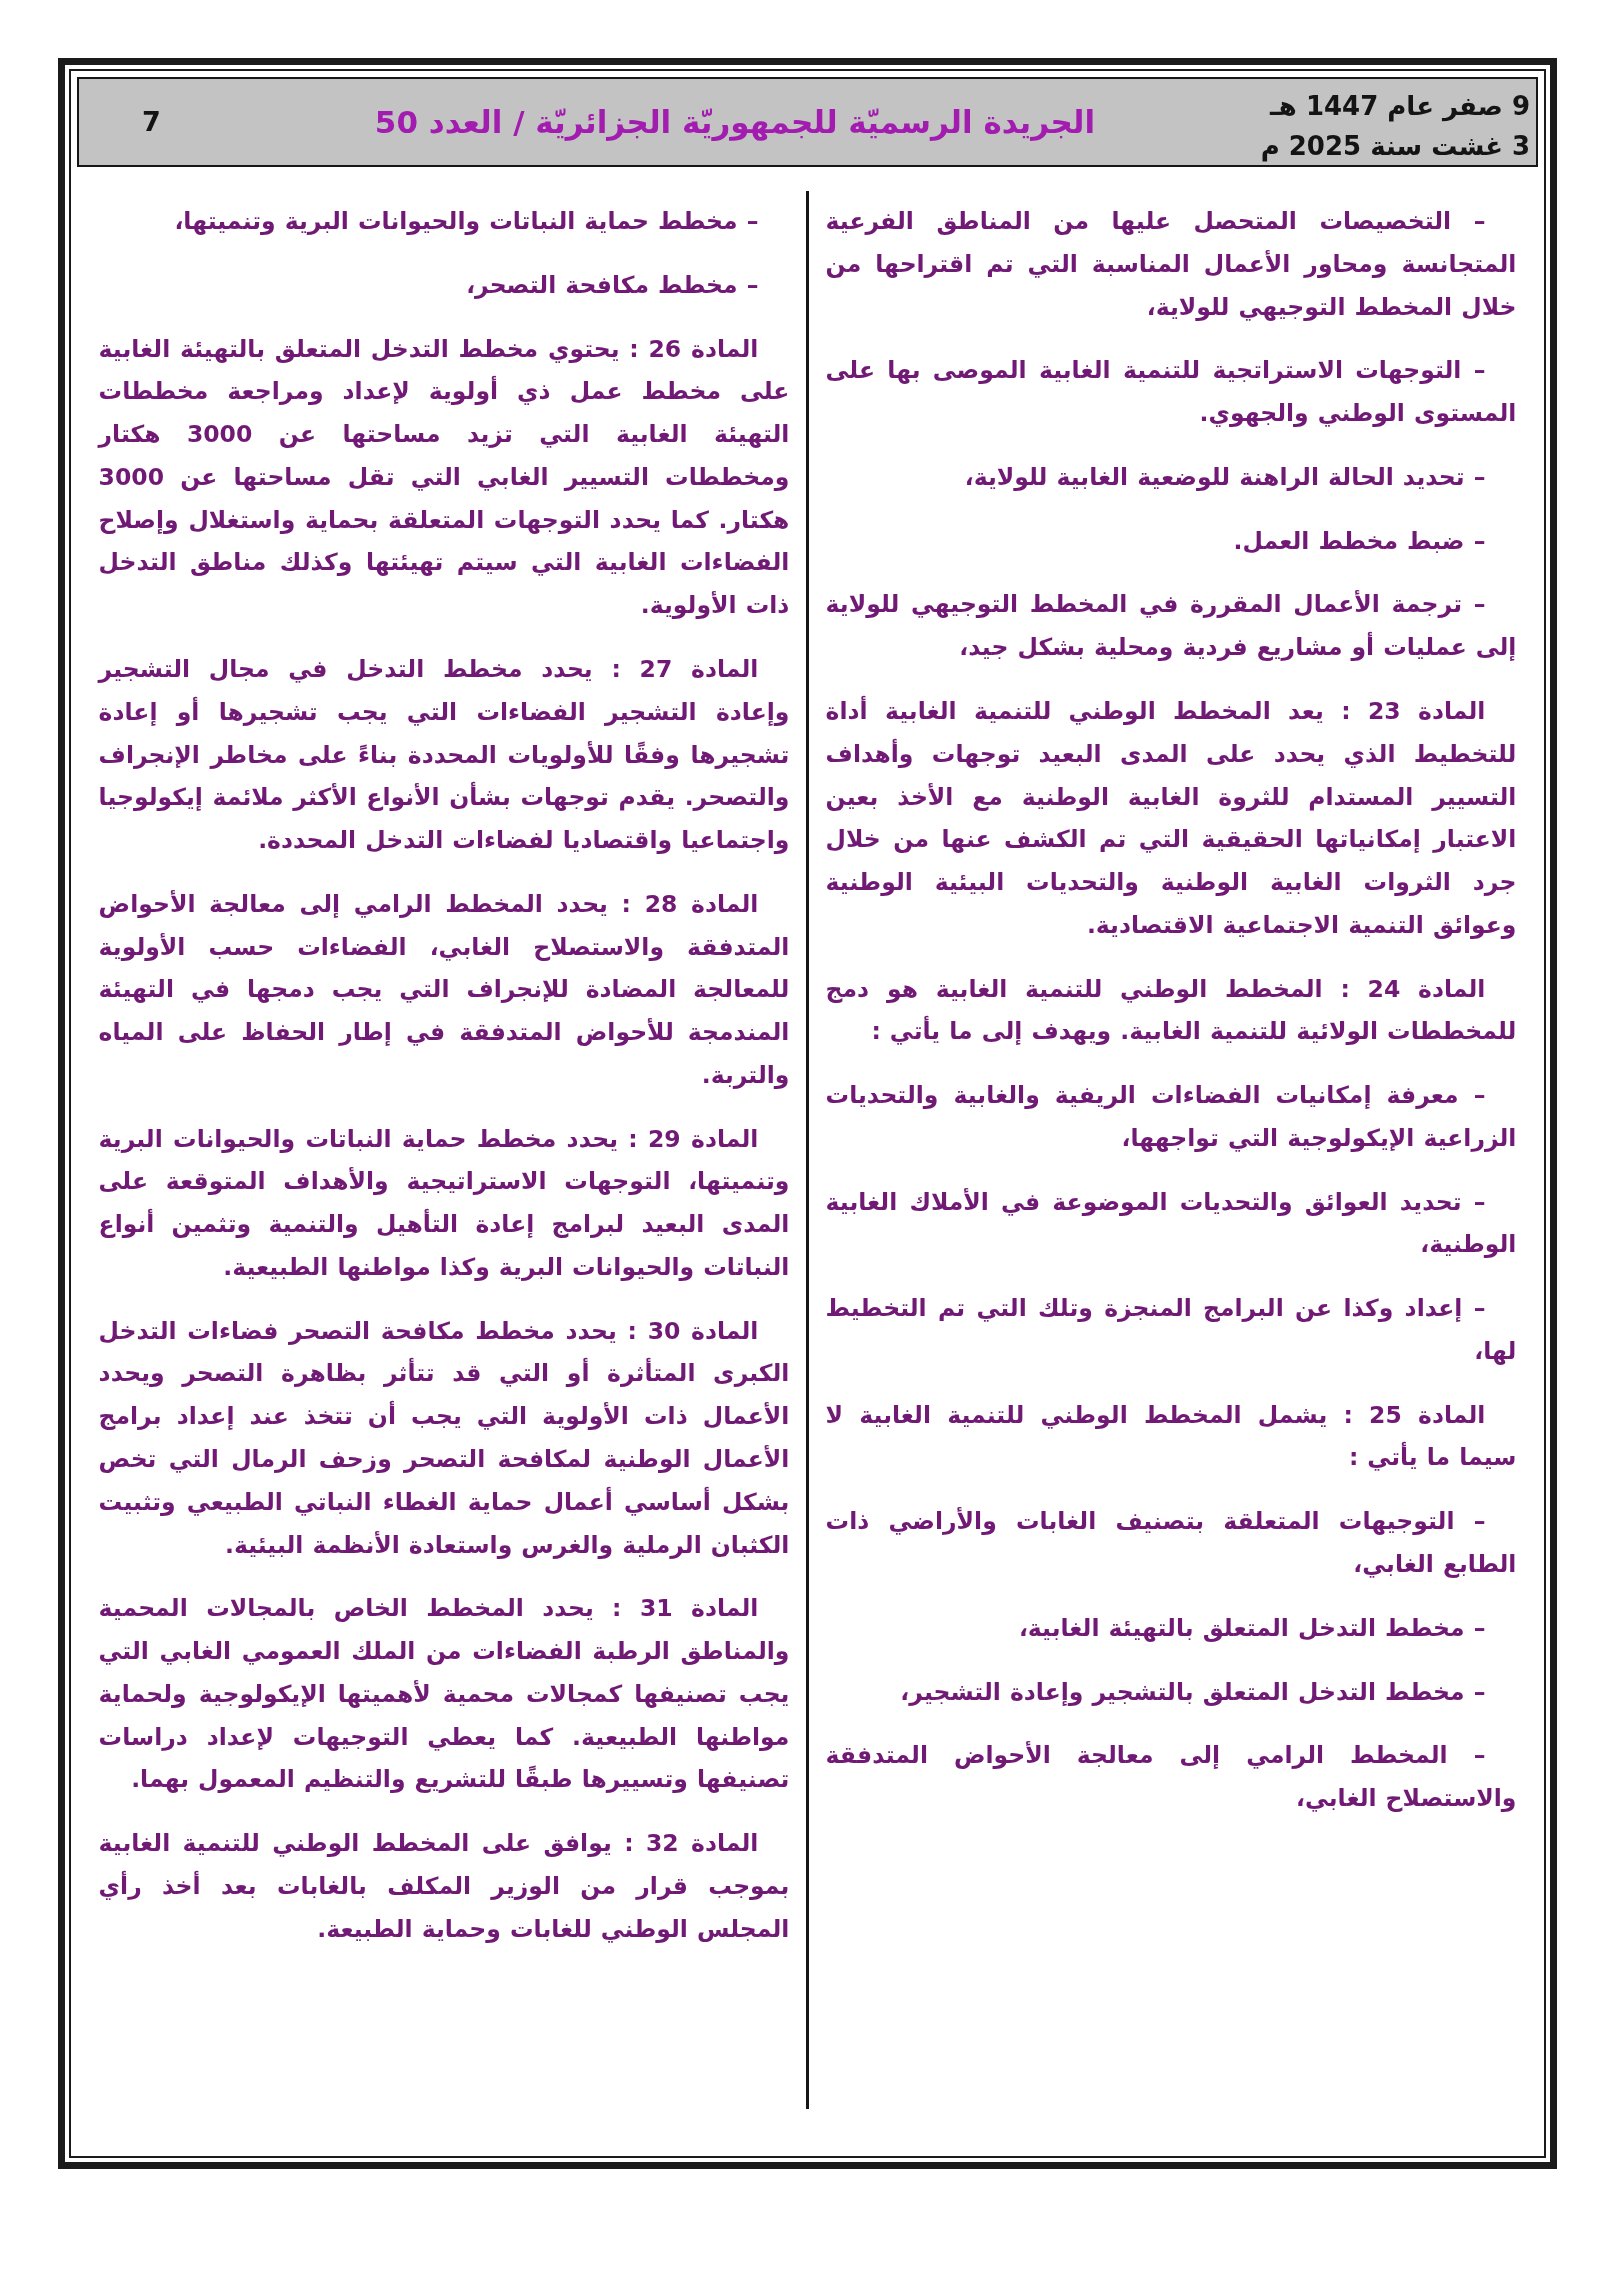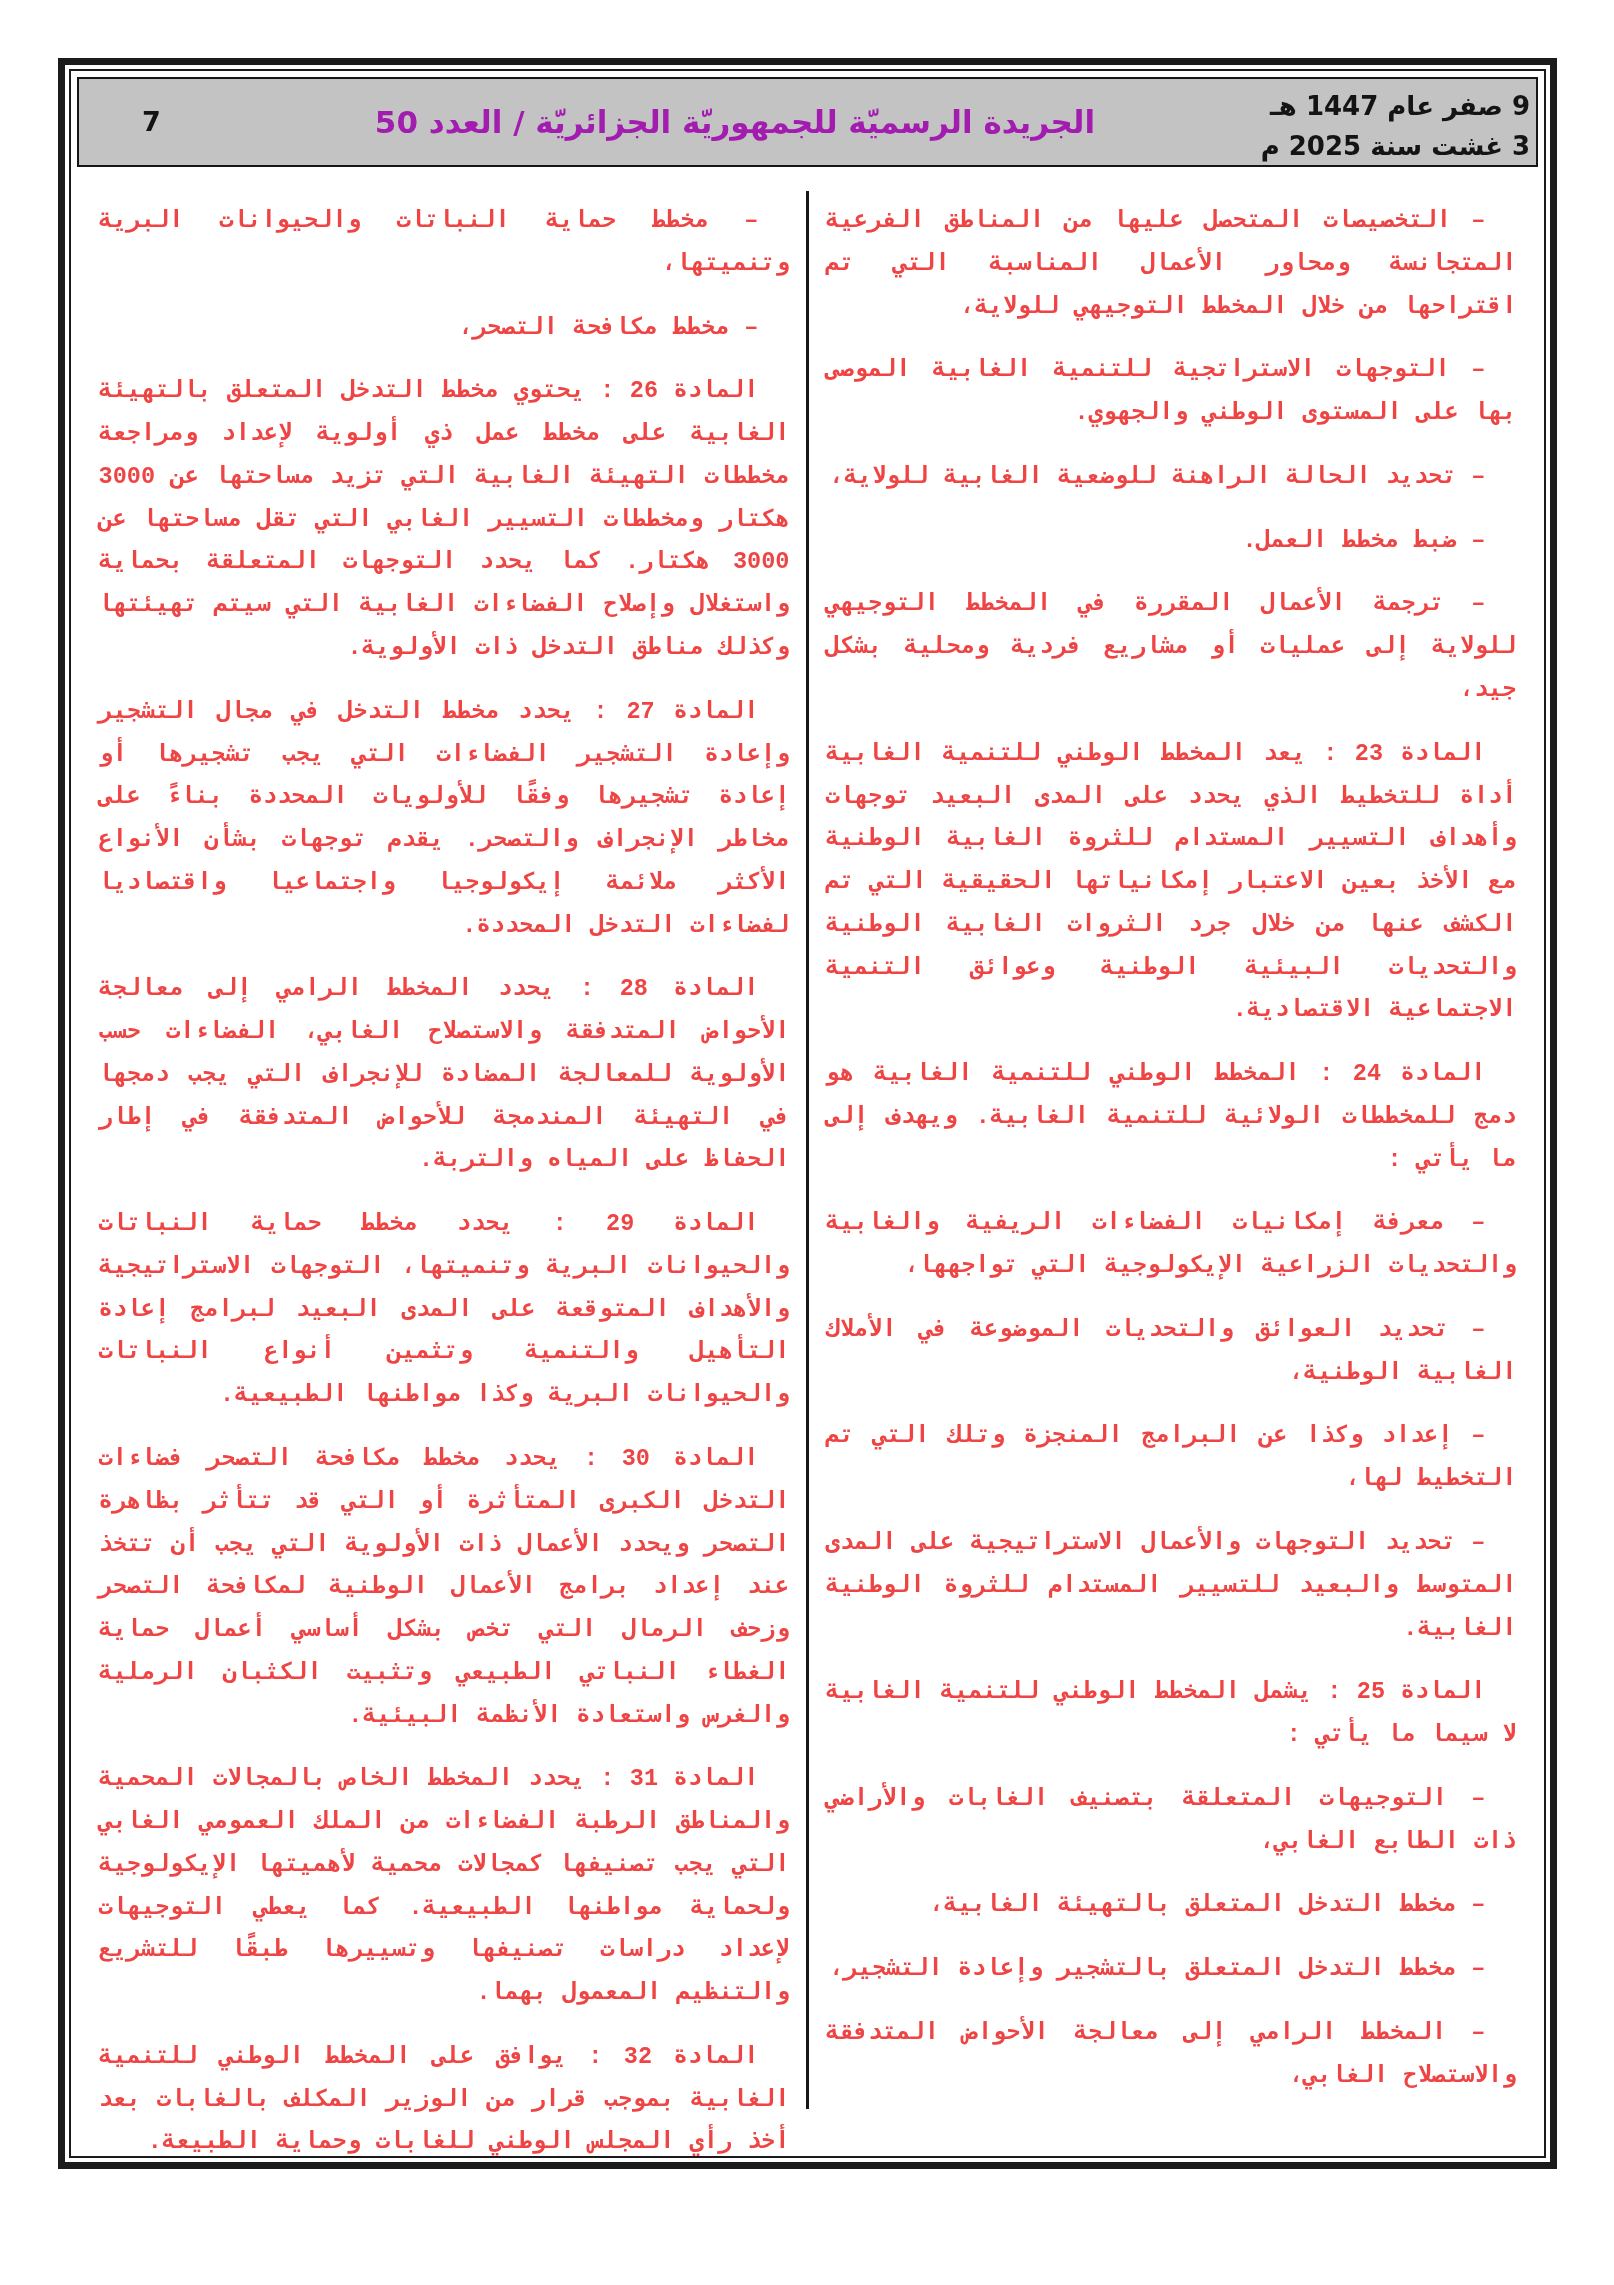--- a/index.html
+++ b/index.html
@@ -31,22 +31,22 @@
     color:#141414;direction:rtl;line-height:1.55;box-sizing:border-box;margin-top:8px;
   }
   .text-area{
     position:absolute;top:106px;bottom:0;left:6.3px;right:6.3px;
     display:flex;flex-direction:row;direction:rtl;padding:14.5px 5.4px 0 5.4px;
     box-sizing:border-box;
   }
   .column{flex:1;padding:9px 16.3px 0 16.3px;overflow:hidden;}
   .divider{width:3.6px;background:#161616;margin-bottom:47px;}
   .para{
-    margin:0 0 21px 0;font-size:23.5px;line-height:1.82;font-weight:bold;color:#ef4444;
-    text-align:justify;text-indent:31px;direction:rtl;word-spacing:0.9px;font-family:Liberation Mono, monospace;
+    margin:0 0 21px 0;font-size:23.5px;line-height:1.82;font-weight:bold;color:#701a75;
+    text-align:justify;text-indent:31px;direction:rtl;word-spacing:0.9px;
   }
   .article-label{font-weight:bold;white-space:nowrap;}
 </style>
 </head>
 <body>
 
 <div class="page">
   <div class="outer-frame">
     <div class="inner-frame">
 
@@ -64,21 +64,20 @@
             <p class="para">– التخصيصات المتحصل عليها من المناطق الفرعية المتجانسة ومحاور الأعمال المناسبة التي تم اقتراحها من خلال المخطط التوجيهي للولاية،</p>
             <p class="para">– التوجهات الاستراتجية للتنمية الغابية الموصى بها على المستوى الوطني والجهوي.</p>
             <p class="para">– تحديد الحالة الراهنة للوضعية الغابية للولاية،</p>
             <p class="para">– ضبط مخطط العمل.</p>
             <p class="para">– ترجمة الأعمال المقررة في المخطط التوجيهي للولاية إلى عمليات أو مشاريع فردية ومحلية بشكل جيد،</p>
             <p class="para"><span class="article-label">المادة 23 :</span> يعد المخطط الوطني للتنمية الغابية أداة للتخطيط الذي يحدد على المدى البعيد توجهات وأهداف التسيير المستدام للثروة الغابية الوطنية مع الأخذ بعين الاعتبار إمكانياتها الحقيقية التي تم الكشف عنها من خلال جرد الثروات الغابية الوطنية والتحديات البيئية الوطنية وعوائق التنمية الاجتماعية الاقتصادية.</p>
             <p class="para"><span class="article-label">المادة 24 :</span> المخطط الوطني للتنمية الغابية هو دمج للمخططات الولائية للتنمية الغابية. ويهدف إلى ما يأتي :</p>
             <p class="para">– معرفة إمكانيات الفضاءات الريفية والغابية والتحديات الزراعية الإيكولوجية التي تواجهها،</p>
             <p class="para">– تحديد العوائق والتحديات الموضوعة في الأملاك الغابية الوطنية،</p>
             <p class="para">– إعداد وكذا عن البرامج المنجزة وتلك التي تم التخطيط لها،</p>
-            <p class="para">– تحديد التوجهات والأعمال الاستراتيجية على المدى المتوسط والبعيد للتسيير المستدام للثروة الوطنية الغابية.</p>
             <p class="para"><span class="article-label">المادة 25 :</span> يشمل المخطط الوطني للتنمية الغابية لا سيما ما يأتي :</p>
             <p class="para">– التوجيهات المتعلقة بتصنيف الغابات والأراضي ذات الطابع الغابي،</p>
             <p class="para">– مخطط التدخل المتعلق بالتهيئة الغابية،</p>
             <p class="para">– مخطط التدخل المتعلق بالتشجير وإعادة التشجير،</p>
             <p class="para">– المخطط الرامي إلى معالجة الأحواض المتدفقة والاستصلاح الغابي،</p>
           </div>
         <div class="divider"></div>
         <div class="column" id="col-left">
             <p class="para">– مخطط حماية النباتات والحيوانات البرية وتنميتها،</p>
             <p class="para">– مخطط مكافحة التصحر،</p>

